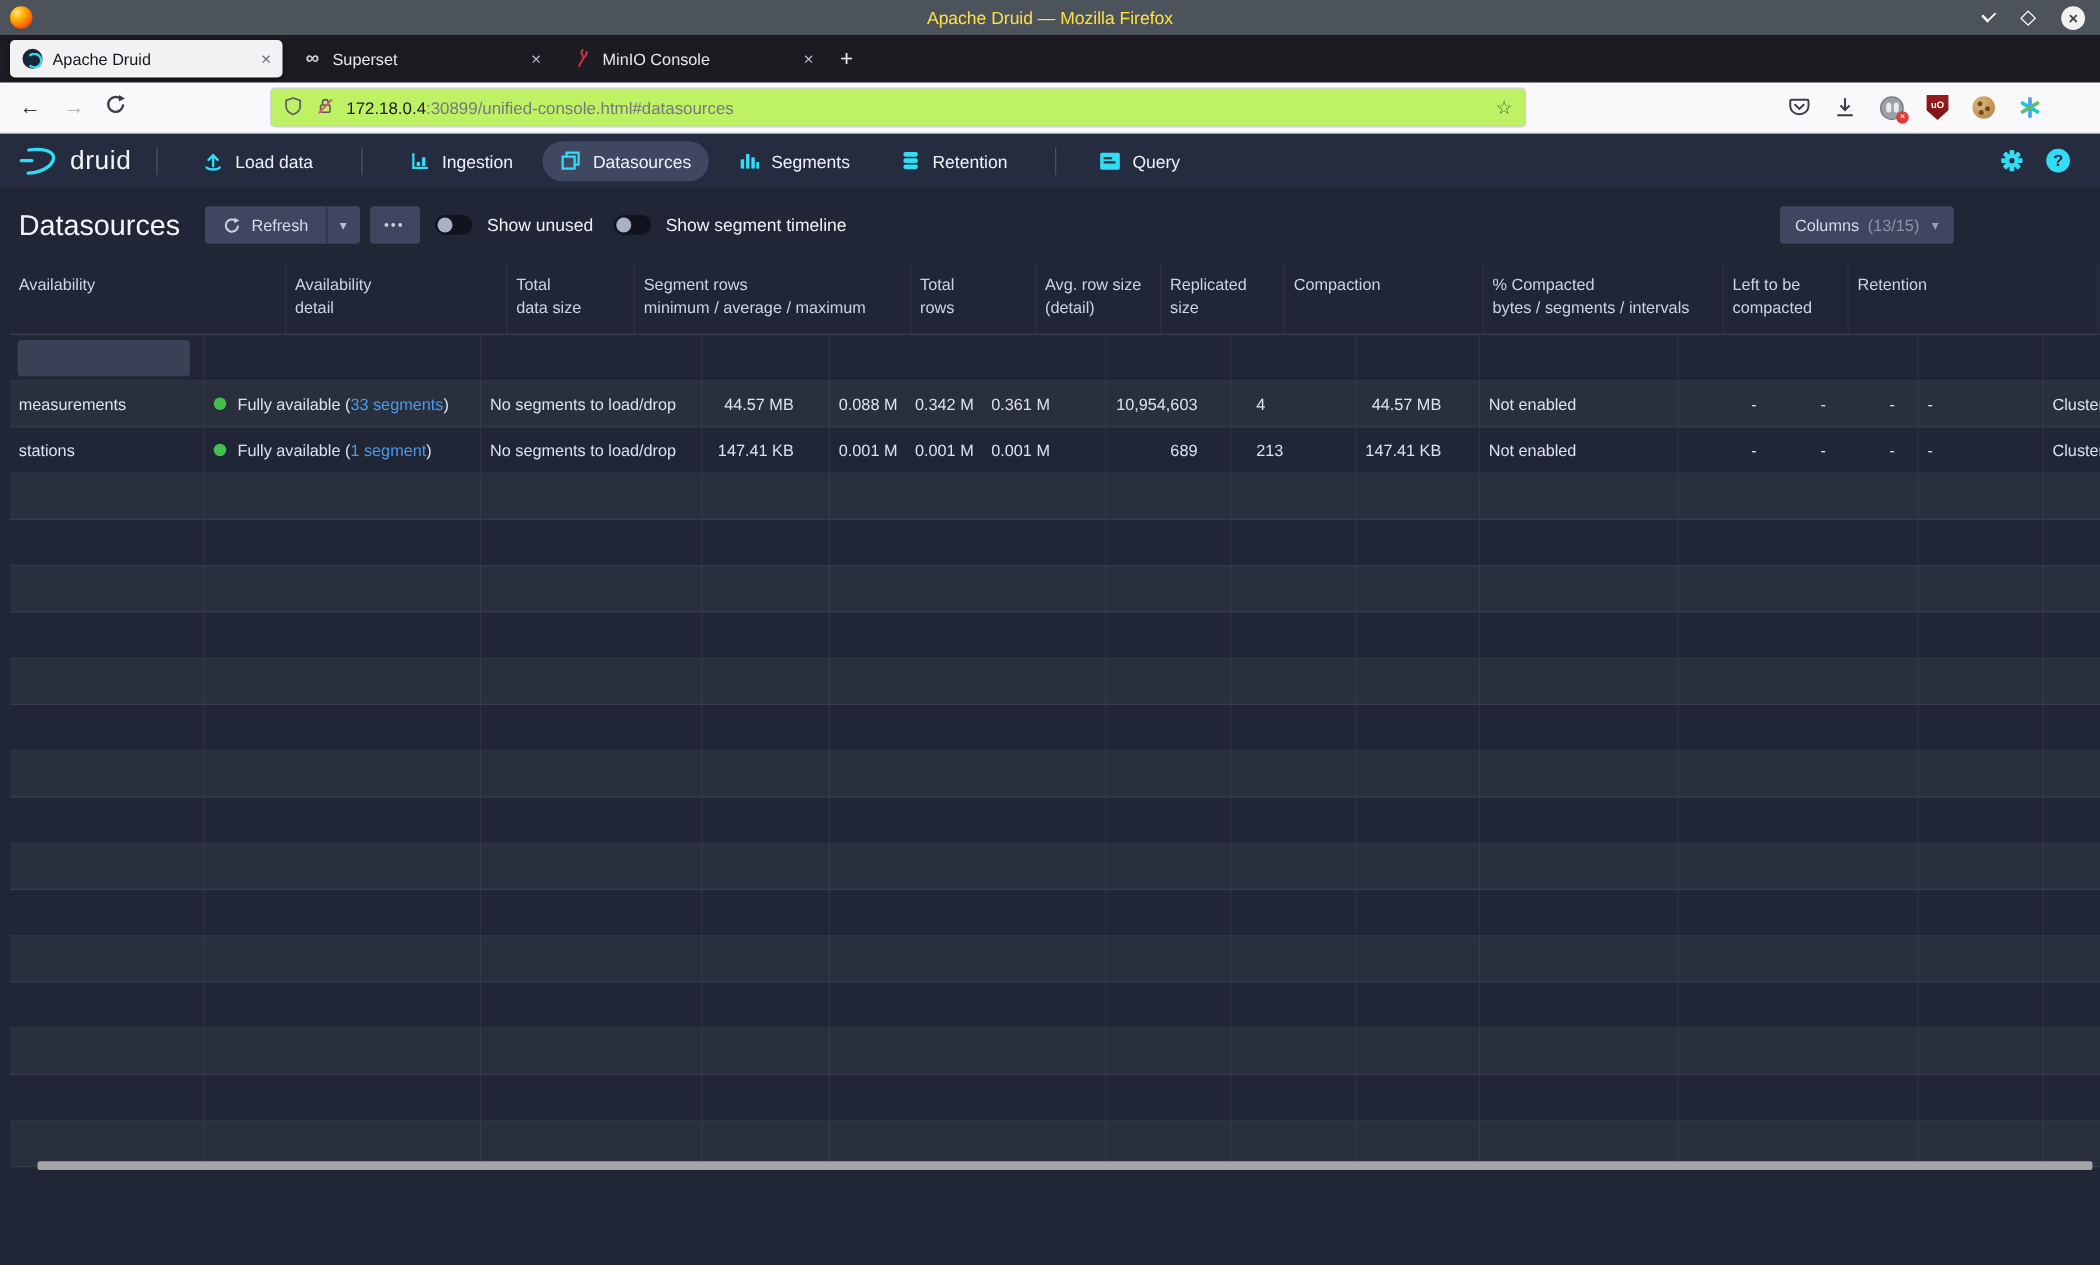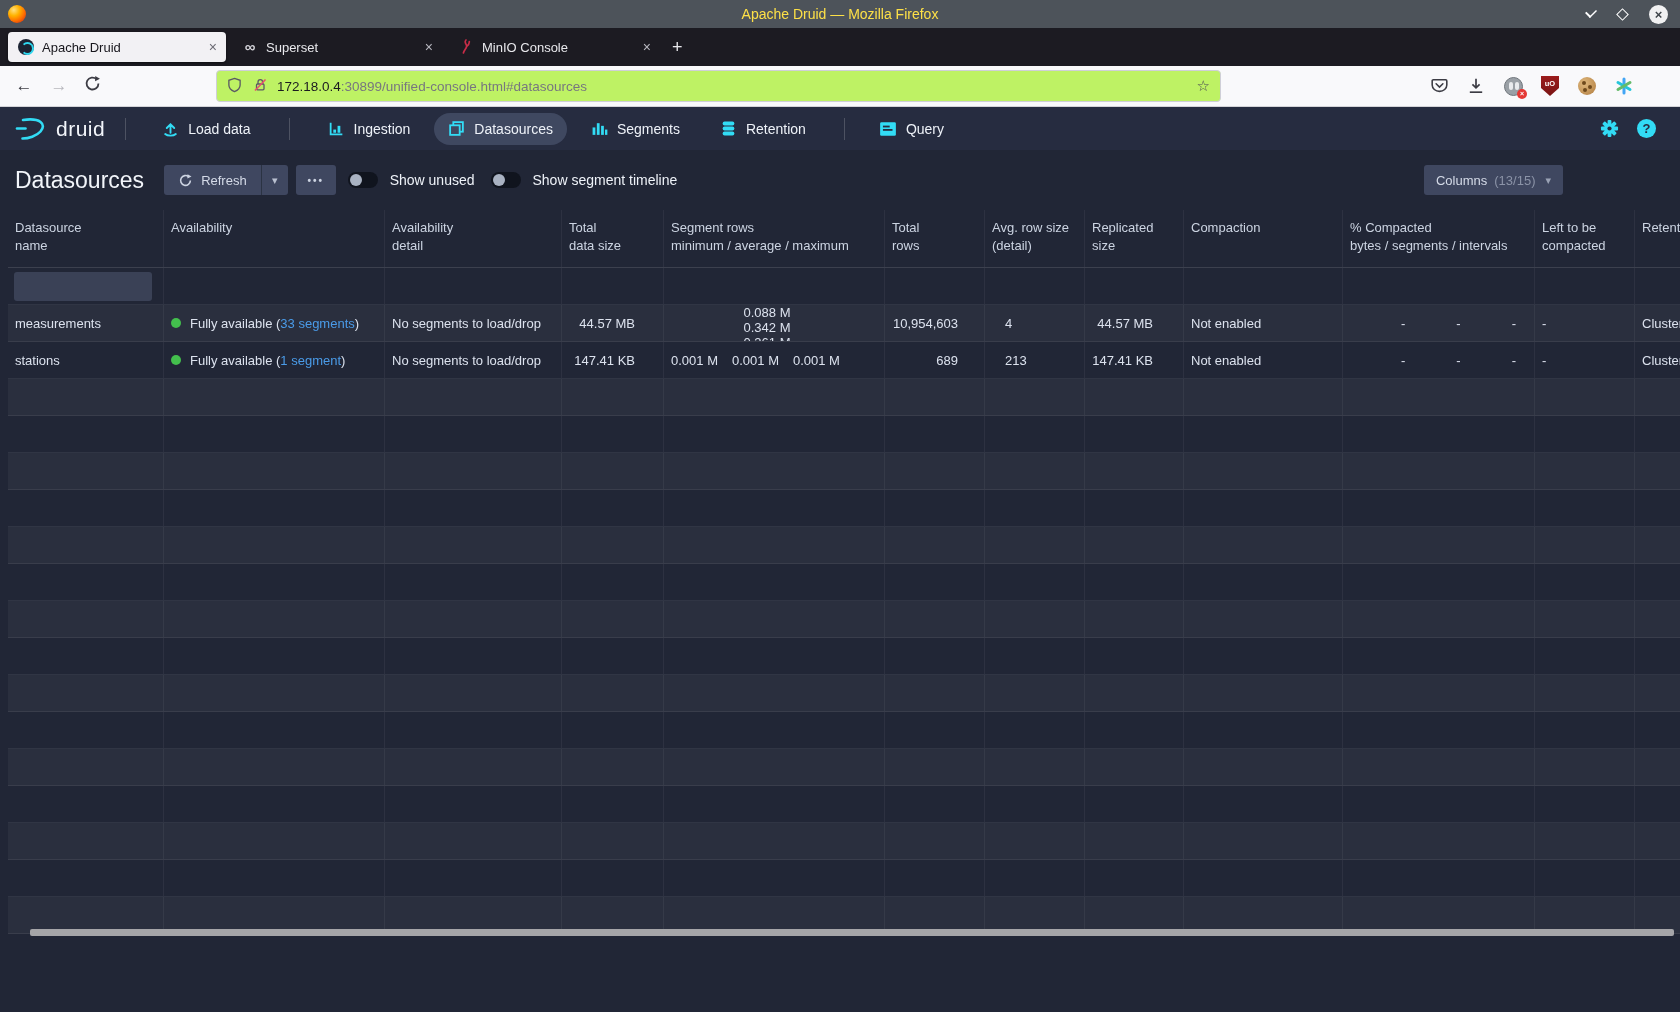--- a/index.html
+++ b/index.html
@@ -329,24 +329,20 @@
     <div class="sw-label">Show segment timeline</div>
     <div class="btn columns-btn">
       <span>Columns</span>
       <span class="col-count">(13/15)</span>
       <span class="col-caret">▾</span>
     </div>
   </div>
 
   <div class="tablewrap">
     <div class="thead" id="thead">
-        <div class="hcell" style="width: 156px;">
-          <div>Datasource</div>
-          <div>name</div>
-        </div>
         <div class="hcell" style="width: 221px;">
           <div>Availability</div>
         </div>
         <div class="hcell" style="width: 177px;">
           <div>Availability</div>
           <div>detail</div>
         </div>
         <div class="hcell" style="width: 102px;">
           <div>Total</div>
           <div>data size</div>
@@ -402,21 +398,21 @@
         <div class="trow stripe">
           <div class="cell" style="width: 156px;">measurements</div>
           <div class="cell" style="width: 221px;">
             <span class="dot"></span>
             <span>Fully available (</span>
             <a class="seg-link" href="#">33 segments</a>
             <span>)</span>
           </div>
           <div class="cell" style="width: 177px;">No segments to load/drop</div>
           <div class="cell right pr28" style="width: 102px;">44.57 MB</div>
-          <div class="cell triple" style="width: 221px; flex-direction: column;">
+          <div class="cell triple" style="width: 221px;">
             <span>0.088 M</span>
             <span>0.342 M</span>
             <span>0.361 M</span>
           </div>
           <div class="cell right pr26" style="width: 100px;">10,954,603</div>
           <div class="cell pl20" style="width: 100px;">4</div>
           <div class="cell right pr30" style="width: 99px;">44.57 MB</div>
           <div class="cell" style="width: 159px;">Not enabled</div>
           <div class="cell dashes" style="width: 192px;">
             <span>-</span>

